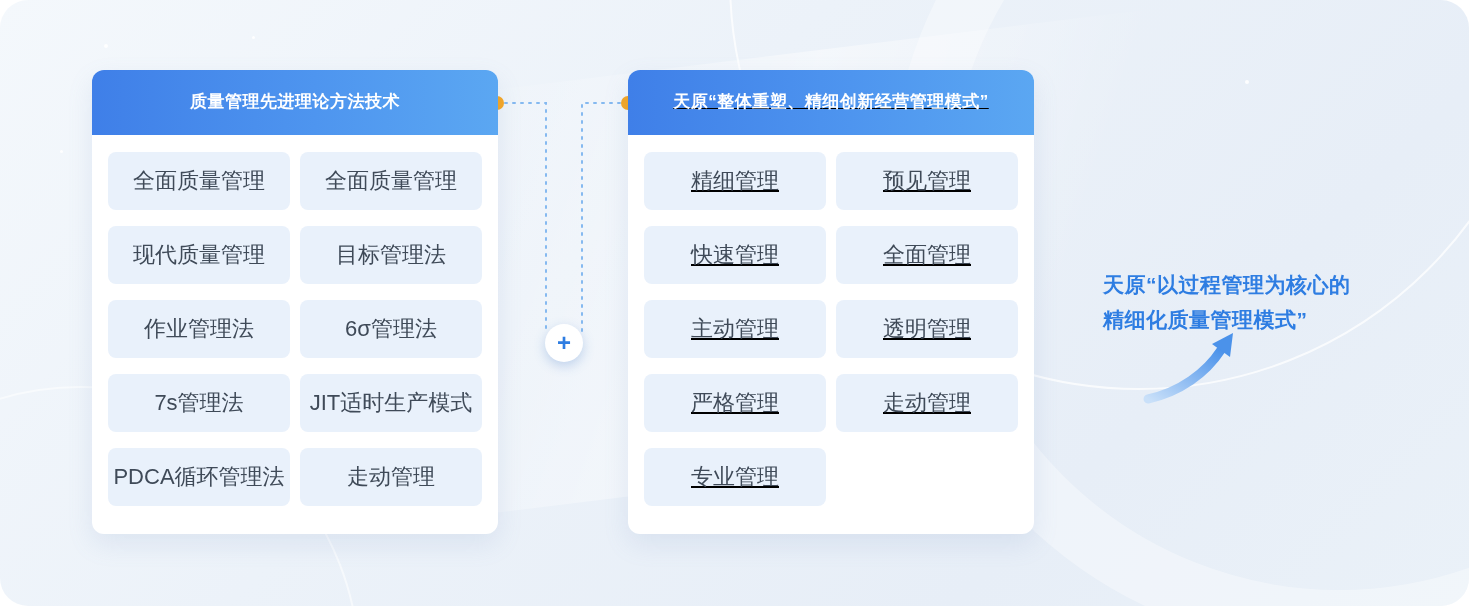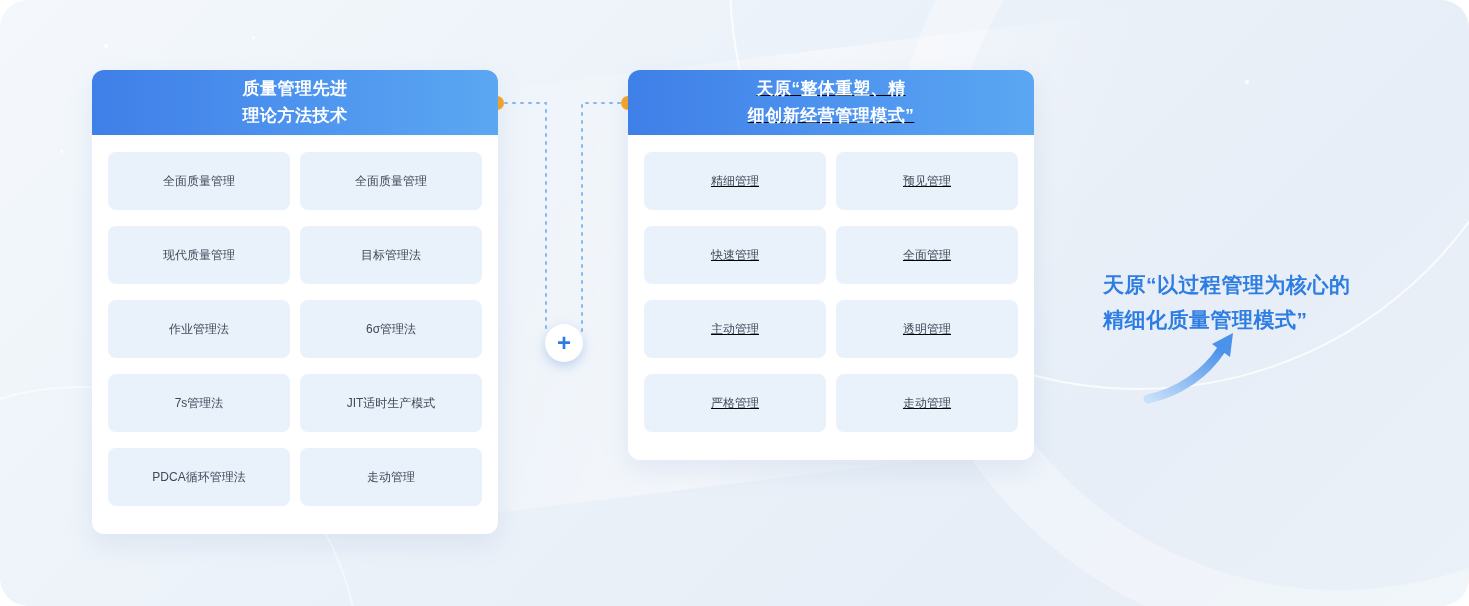--- a/index.html
+++ b/index.html
@@ -64,41 +64,41 @@
 
   .panel-header {
     height: 65px;
     border-radius: 12px 12px 0 0;
     background: linear-gradient(90deg, #3F7FE8 0%, #4E95EF 55%, #5BA7F2 100%);
     color: #ffffff;
     font-size: 17px;
     font-weight: 700;
     line-height: 1.55;
     display: flex;
-    flex-direction: column;
+    flex-direction: row;
     align-items: center;
     justify-content: center;
     text-align: center;
     letter-spacing: 0.5px;
   }
 
   .items {
     display: grid;
     grid-template-columns: 1fr 1fr;
     gap: 16px 10px;
     padding: 17px 16px 0 16px;
   }
   .item {
     height: 58px;
     background: #E9F1FB;
     border-radius: 8px;
     display: flex;
     align-items: center;
     justify-content: center;
-    font-size: 12px;
+    font-size: 22px;
     color: #3F4A58;
     text-align: center;
   }
 
   
   .overlay-svg {
     position: absolute;
     inset: 0;
     width: 1469px;
     height: 606px;
@@ -190,20 +190,21 @@
     </header>
     <div class="items">
       <div class="item">精细管理</div>
       <div class="item">预见管理</div>
       <div class="item">快速管理</div>
       <div class="item">全面管理</div>
       <div class="item">主动管理</div>
       <div class="item">透明管理</div>
       <div class="item">严格管理</div>
       <div class="item">走动管理</div>
+      <div class="item">专业管理</div>
     </div>
   </section>
 
   <div class="plus-circle">
     <span>+</span>
   </div>
 
   <div class="result-text">
     <div>天原“以过程管理为核心的</div>
     <div>精细化质量管理模式”</div>

